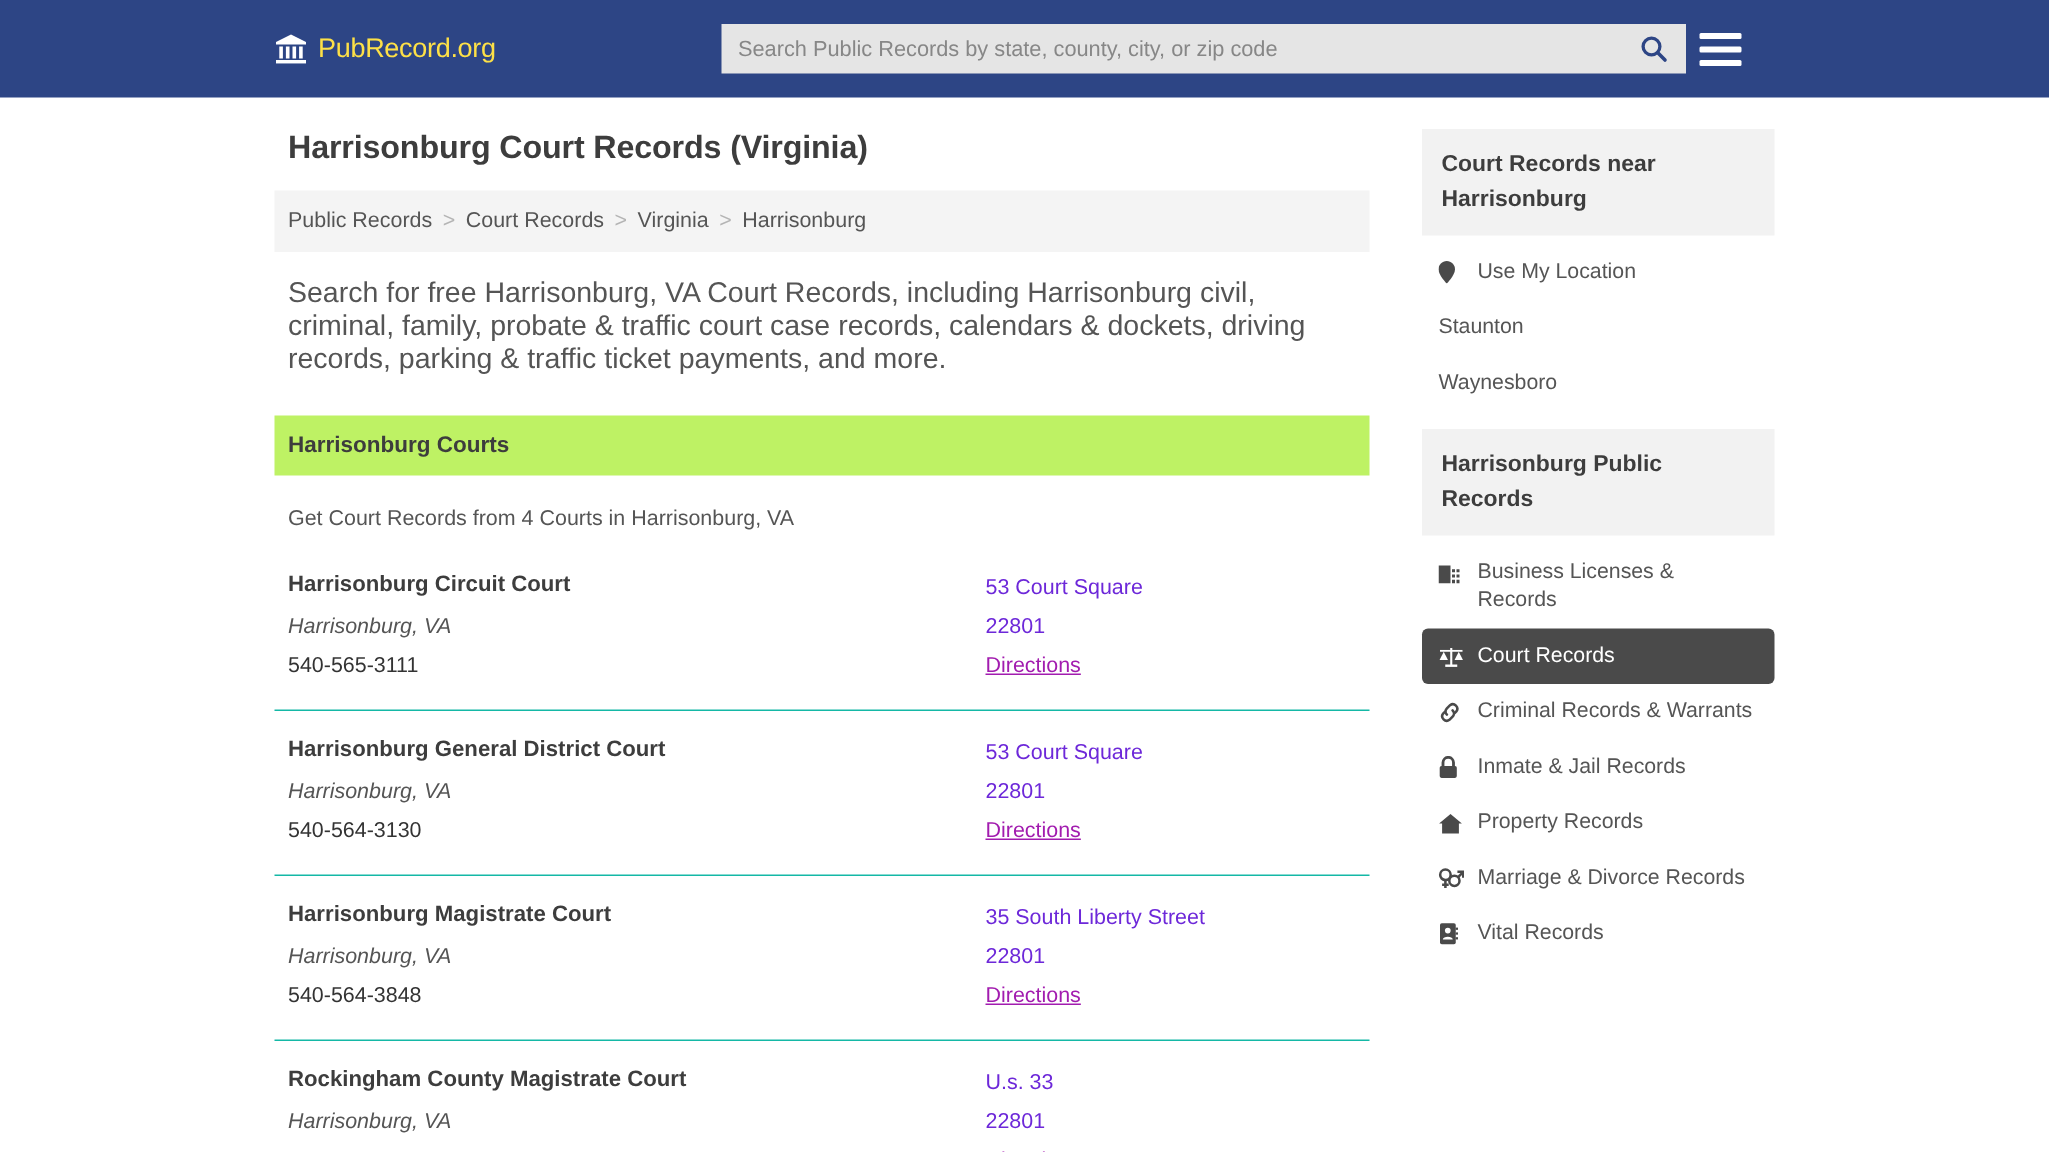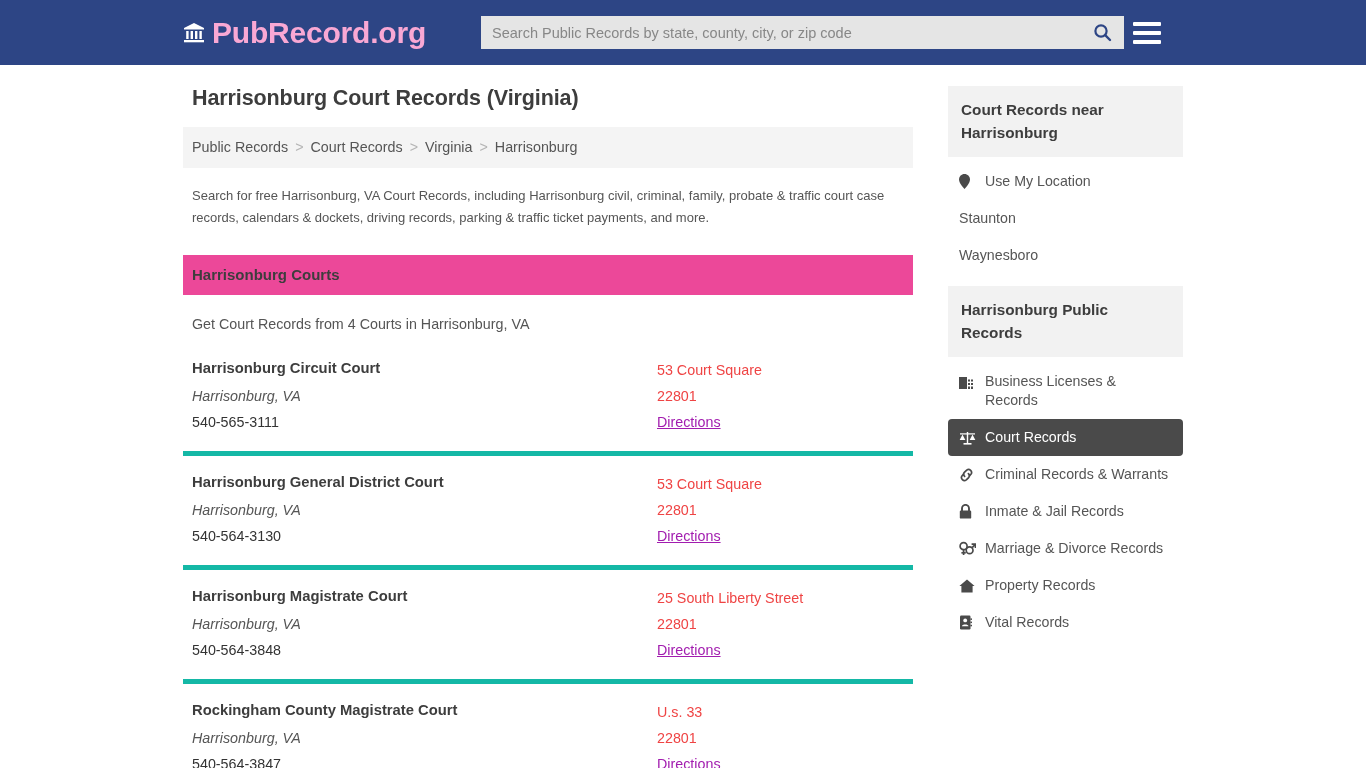--- a/index.html
+++ b/index.html
@@ -32,23 +32,23 @@
   .brand {
     display: flex;
     align-items: center;
     gap: 7px;
     text-decoration: none;
     color: #ffffff;
     flex: 0 0 auto;
   }
   .brand-icon { display: block; }
   .brand-text {
-    font-size: 30px;
-    font-weight: bold;
-    color: #f9a8d4;
+    font-size: 18px;
+    font-weight: normal;
+    color: #fde047;
     letter-spacing: -0.2px;
     white-space: nowrap;
   }
   .search-wrap {
     position: absolute;
     left: 298px;
     top: 16px;
     width: 643px;
     height: 33px;
     background: #e5e5e5;
@@ -115,49 +115,49 @@
     color: #555555;
     display: flex;
     flex-wrap: wrap;
     align-items: center;
   }
   .crumb { color: #555555; text-decoration: none; cursor: pointer; }
   .crumb-sep { color: #b4b4b4; margin: 0 7px; }
   .crumb-current { color: #555555; }
 
   .intro {
-    font-size: 13px;
+    font-size: 19px;
     line-height: 22px;
     color: #555555;
     margin: 17px 9px 0 9px;
     max-width: 715px;
   }
 
   
   .section-bar {
-    background: #ec4899;
+    background: #bef264;
     padding: 11px 9px 12px 9px;
     font-size: 15px;
     font-weight: bold;
     color: #3d3d3d;
     margin-top: 26px;
   }
   .section-sub {
     font-size: 14.3px;
     color: #555555;
     margin: 19px 9px 0 9px;
     line-height: 20px;
   }
 
   
   .court-list { margin-top: 8px; }
   .court-row {
     display: flex;
     padding: 15px 9px 16px 9px;
-    border-bottom: 5px solid #14b8a6;
+    border-bottom: 1px solid #14b8a6;
   }
   .court-row:last-child { border-bottom: 0; }
   .court-left { width: 465px; flex: 0 0 465px; }
   .court-right { flex: 1 1 auto; }
   .court-name {
     font-size: 14.8px;
     font-weight: bold;
     color: #3d3d3d;
     line-height: 22px;
     margin-bottom: 4px;
@@ -169,21 +169,21 @@
     line-height: 26px;
     font-style: italic;
   }
   .court-phone {
     font-size: 14.3px;
     color: #333333;
     line-height: 26px;
   }
   .court-addr {
     font-size: 14.3px;
-    color: #ef4444;
+    color: #6d28d9;
     line-height: 26px;
   }
   .directions-link {
     font-size: 14.3px;
     color: #a21caf;
     line-height: 26px;
     text-decoration: underline;
     cursor: pointer;
     display: inline-block;
   }
@@ -317,21 +317,21 @@
         </div>
       </div>
 
       <div class="court-row">
         <div class="court-left">
           <div class="court-name">Harrisonburg Magistrate Court</div>
           <div class="court-line">Harrisonburg, VA</div>
           <div class="court-phone">540-564-3848</div>
         </div>
         <div class="court-right">
-          <div class="court-addr">25 South Liberty Street</div>
+          <div class="court-addr">35 South Liberty Street</div>
           <div class="court-addr">22801</div>
           <a class="directions-link" href="#">Directions</a>
         </div>
       </div>
 
       <div class="court-row">
         <div class="court-left">
           <div class="court-name">Rockingham County Magistrate Court</div>
           <div class="court-line">Harrisonburg, VA</div>
           <div class="court-phone">540-564-3847</div>
@@ -420,43 +420,43 @@
             <svg width="13" height="15" viewBox="0 0 13 15" aria-hidden="true">
               <path d="M3 7 L3 4.4 A3.5 3.5 0 0 1 10 4.4 L10 7" fill="none" stroke="#4a4a4a" stroke-width="1.9"></path>
               <rect x="0.8" y="6.6" width="11.4" height="8" rx="1.2" fill="#4a4a4a"></rect>
             </svg>
           </span>
           <span class="pi-label">Inmate &amp; Jail Records</span>
         </div>
 
         <div class="panel-item">
           <span class="pi-icon">
+            <svg width="16" height="14" viewBox="0 0 16 14" aria-hidden="true">
+              <path d="M8 0.6 L15.6 7 L13.6 7 L13.6 13.6 L2.4 13.6 L2.4 7 L0.4 7 Z" fill="#4a4a4a"></path>
+            </svg>
+          </span>
+          <span class="pi-label">Property Records</span>
+        </div>
+
+        <div class="panel-item">
+          <span class="pi-icon">
             <svg width="17" height="15" viewBox="0 0 17 15" aria-hidden="true">
               <circle cx="4.6" cy="5.2" r="3.5" fill="none" stroke="#4a4a4a" stroke-width="1.7"></circle>
               <line x1="4.6" y1="8.8" x2="4.6" y2="14" stroke="#4a4a4a" stroke-width="1.7"></line>
               <line x1="2.4" y1="11.8" x2="6.8" y2="11.8" stroke="#4a4a4a" stroke-width="1.7"></line>
               <circle cx="10.6" cy="9.2" r="3.4" fill="none" stroke="#4a4a4a" stroke-width="1.7"></circle>
               <line x1="13.1" y1="6.7" x2="16.2" y2="3.6" stroke="#4a4a4a" stroke-width="1.7"></line>
               <polyline points="12.6,3.2 16.5,3.2 16.5,7.1" fill="none" stroke="#4a4a4a" stroke-width="1.7"></polyline>
             </svg>
           </span>
           <span class="pi-label">Marriage &amp; Divorce Records</span>
         </div>
 
         <div class="panel-item">
           <span class="pi-icon">
-            <svg width="16" height="14" viewBox="0 0 16 14" aria-hidden="true">
-              <path d="M8 0.6 L15.6 7 L13.6 7 L13.6 13.6 L2.4 13.6 L2.4 7 L0.4 7 Z" fill="#4a4a4a"></path>
-            </svg>
-          </span>
-          <span class="pi-label">Property Records</span>
-        </div>
-
-        <div class="panel-item">
-          <span class="pi-icon">
             <svg width="13" height="15" viewBox="0 0 13 15" aria-hidden="true">
               <rect x="1" y="0.5" width="10.5" height="14" rx="1.2" fill="#4a4a4a"></rect>
               <circle cx="6.2" cy="5.4" r="1.9" fill="#ffffff"></circle>
               <path d="M2.9 11.3 C2.9 8.9 9.5 8.9 9.5 11.3 Z" fill="#ffffff"></path>
               <rect x="11.4" y="3.4" width="1.6" height="1.5" fill="#4a4a4a"></rect>
               <rect x="11.4" y="6.6" width="1.6" height="1.5" fill="#4a4a4a"></rect>
               <rect x="11.4" y="9.8" width="1.6" height="1.5" fill="#4a4a4a"></rect>
             </svg>
           </span>
           <span class="pi-label">Vital Records</span>

